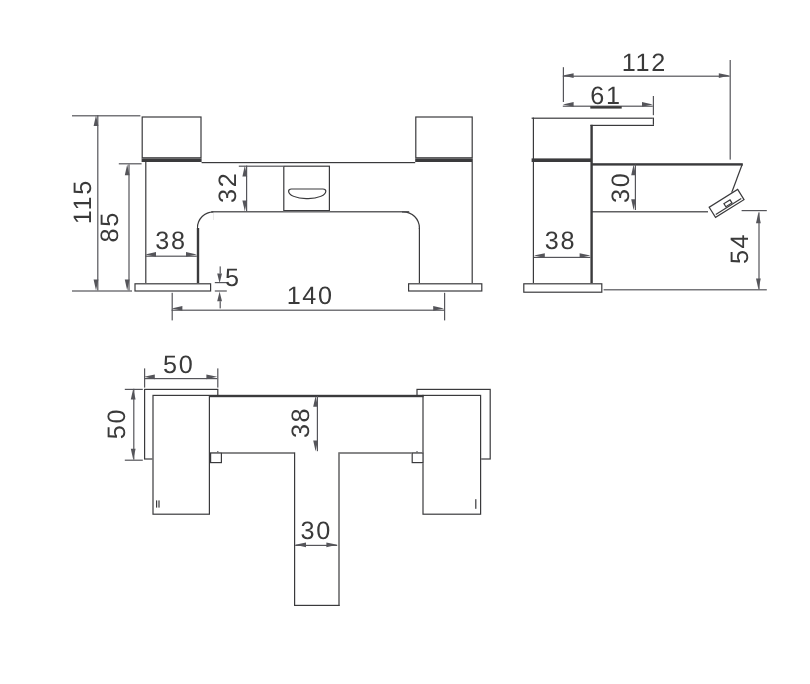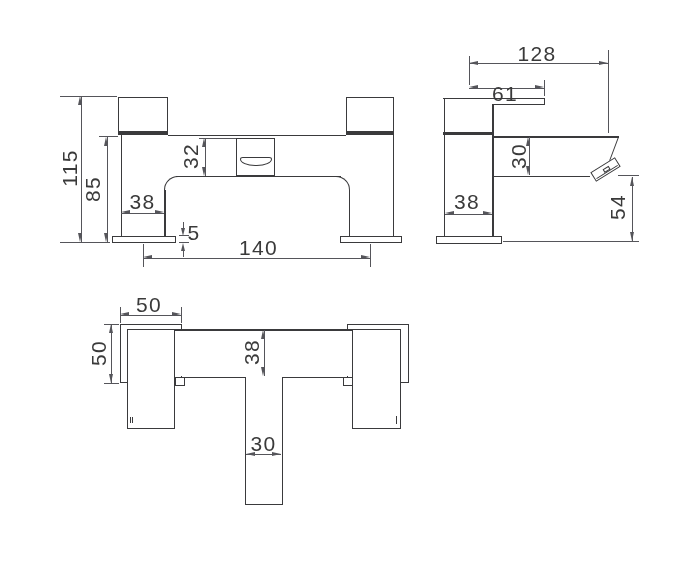--- a/index.html
+++ b/index.html
@@ -119,25 +119,25 @@
     <div class="tip" style="left:591px;top:164px;width:29px;height:11px;transform:rotate(-32deg);">
       <div class="inline" style="left:1px;top:7.2px;width:25px;"></div>
       <div class="slot" style="left:10.5px;top:2.5px;width:7.5px;height:4.5px;"></div>
     </div>
 
     <div class="rect" style="left:436px;top:236px;width:66px;height:7.5px;"></div>
 
     <div class="ev" style="left:468.5px;top:56px;height:29px;"></div>
     <div class="ev" style="left:607.8px;top:50px;height:83px;"></div>
     <div class="dh" style="left:468.5px;top:63.4px;width:139px;"></div>
-    <div class="lbl" style="left:537px;top:52.5px;">128</div>
+    <div class="lbl" style="left:537px;top:52.5px;">112</div>
 
     <div class="ev" style="left:543.5px;top:80px;height:16px;"></div>
     <div class="dh" style="left:468.5px;top:87.7px;width:75px;"></div>
-    <div class="lbl" style="left:505px;top:93px;">61</div>
+    <div class="lbl" style="left:505px;top:80px;text-decoration:underline;">61</div>
 
     <div class="dv" style="left:529px;top:137px;height:37.5px;"></div>
     <div class="lbl rot" style="left:517.5px;top:155.5px;">30</div>
 
     <div class="dh" style="left:445px;top:214px;width:47px;"></div>
     <div class="lbl" style="left:467px;top:201px;">38</div>
 
     <div class="eh" style="left:618px;top:175.4px;width:20.5px;"></div>
     <div class="eh" style="left:503px;top:241.4px;width:135.5px;"></div>
     <div class="dv" style="left:632.4px;top:176.5px;height:64.5px;"></div>

